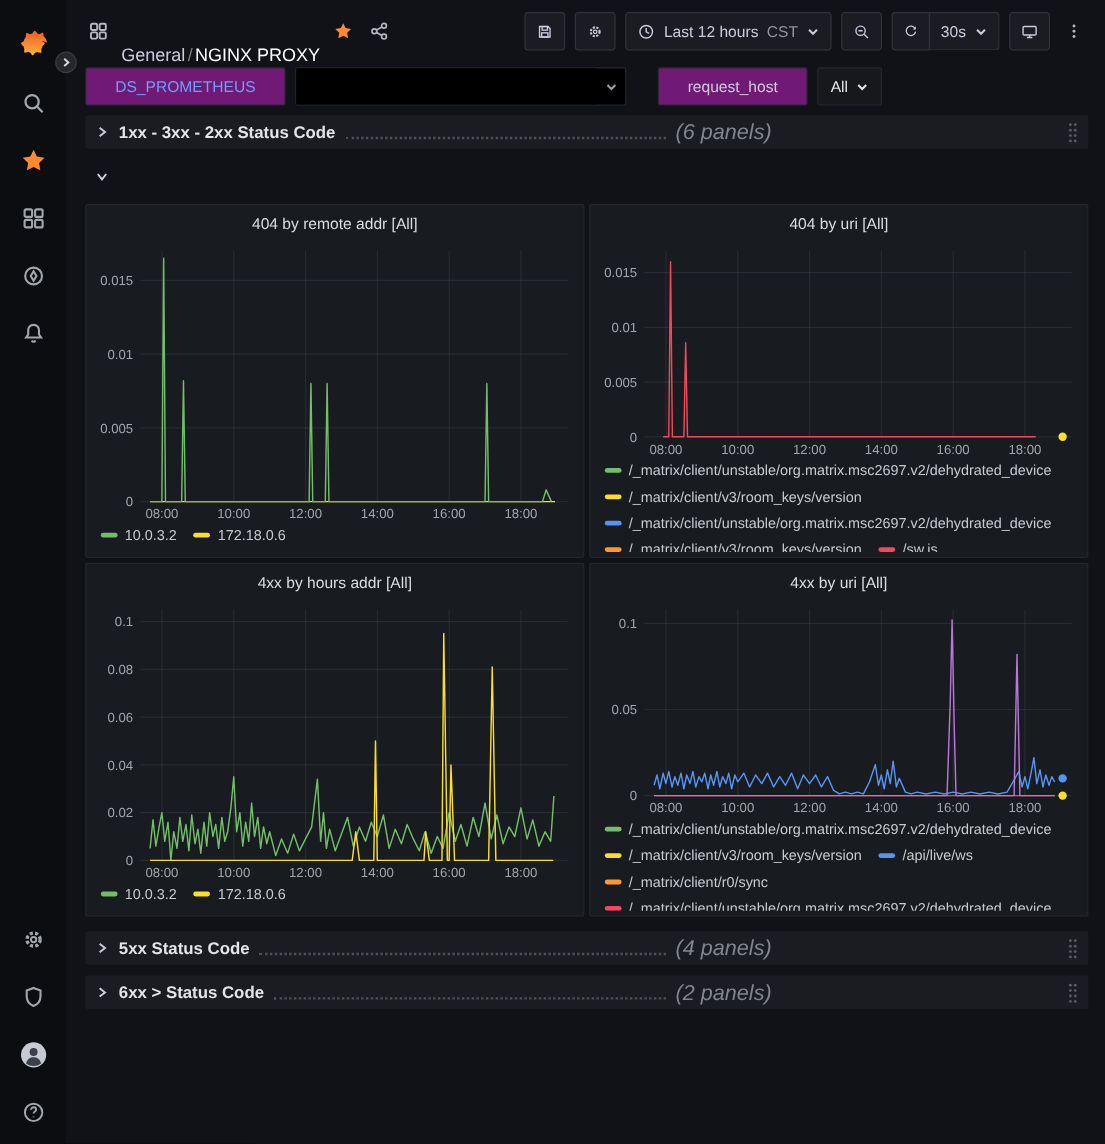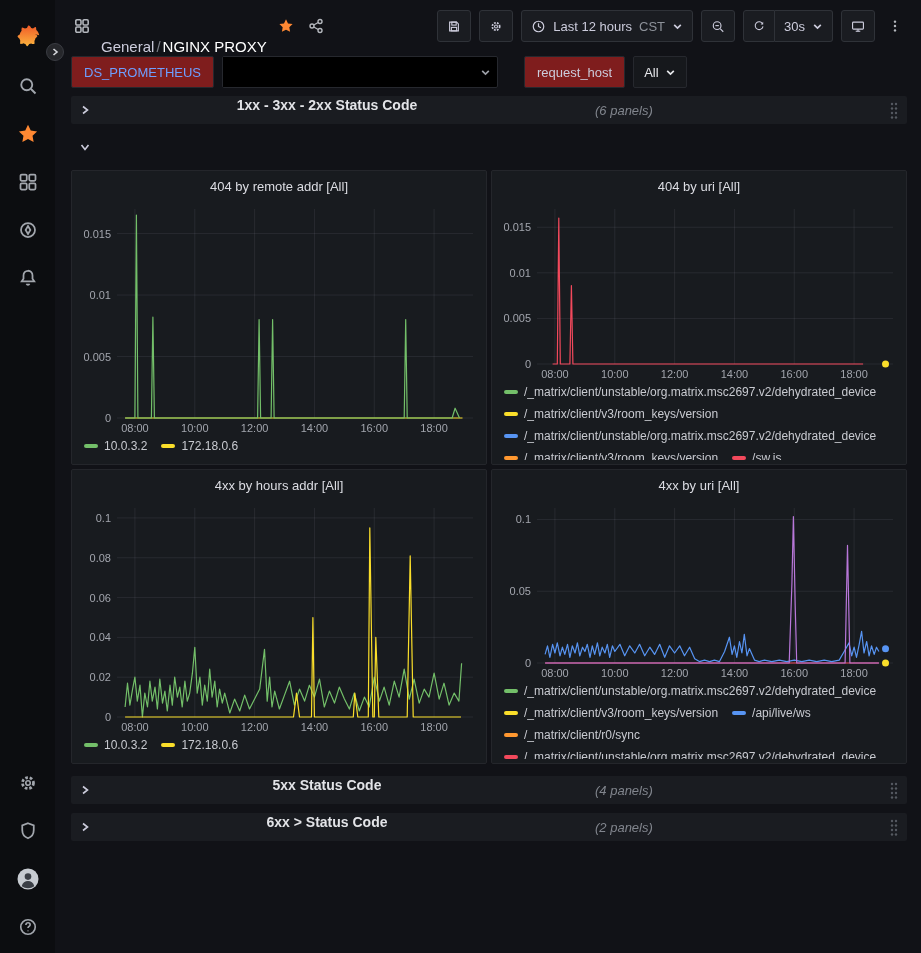--- a/index.html
+++ b/index.html
@@ -25,38 +25,38 @@
   .spacer { flex:1; }
   .btn { height:32px; display:flex; align-items:center; gap:7px; padding:0 9px; background:#1a1c21; border:1px solid #2f3238; border-radius:3px; color:#ccccdc; font-size:13px; cursor:pointer; white-space:nowrap; }
   .btn .dim { color:#8e929a; }
   .btn-group { display:flex; }
   .btn-group .btn:first-child { border-top-right-radius:0; border-bottom-right-radius:0; }
   .btn-group .btn:last-child { border-top-left-radius:0; border-bottom-left-radius:0; border-left:none; }
   .kebab { width:24px; height:32px; display:flex; align-items:center; justify-content:center; color:#b4b7bd; cursor:pointer; }
 
   
   .subbar { height:40px; flex:none; display:flex; align-items:center; gap:8px; padding:0 14px 0 16px; }
-  .var-label { height:32px; display:flex; align-items:center; padding:0 12px; background:#7f1d1d; border:1px solid #26282e; border-radius:2px; font-size:13px; font-weight:500; cursor:pointer; }
+  .var-label { height:32px; display:flex; align-items:center; padding:0 24px; background:#701a75; border:1px solid #26282e; border-radius:2px; font-size:13px; font-weight:500; cursor:pointer; }
   .var-label.blue { color:#6e9fff; }
   .var-label.white { color:#ccccdc; }
   .var-select { height:32px; display:flex; align-items:center; border:1px solid #26282e; border-radius:2px; background:#000; cursor:pointer; }
   .var-select .blackout { width:250px; height:100%; background:#000; }
   .var-select .chev { width:24px; display:flex; align-items:center; justify-content:center; color:#9da0a8; }
   .var-all { height:32px; display:flex; align-items:center; gap:6px; padding:0 10px; background:#16181c; border:1px solid #26282e; border-radius:2px; font-size:13px; color:#e6e7eb; cursor:pointer; }
   .gap16 { width:10px; }
 
   
   .dashboard { flex:1; overflow:hidden; padding:4px 14px 0 16px; }
   .row-header { display:flex; align-items:center; height:28px; padding:0 8px 0 6px; border-radius:2px; margin-bottom:9px; cursor:pointer; }
   .row-header.collapsed { background:#1a1c21; }
   .row-chev { width:16px; display:flex; align-items:center; justify-content:center; color:#ccccdc; flex:none; }
-  .row-title-wrap { display:flex; align-items:center; width:470px; min-width:0;flex-direction:column; }
+  .row-title-wrap { display:flex; align-items:center; width:470px; min-width:0; }
   .row-title { font-size:14px; font-weight:700; color:#e3e4e8; margin:0 8px 0 6px; white-space:nowrap; }
   .row-dots { flex:1; border-bottom:2px dotted #4c4f56; margin-top:9px; margin-right:8px; }
-  .row-count { font-size:13px; font-style:italic; color:#81858d; white-space:nowrap;margin-left:32px; }
+  .row-count { font-size:18px; font-style:italic; color:#81858d; white-space:nowrap; }
   .drag-handle { margin-left:auto; color:#565a62; display:flex; align-items:center; cursor:grab; }
 
   .panels { display:grid; grid-template-columns:1fr 1fr; gap:4px; margin-bottom:12px; }
   .panel { background:#181b1f; border:1px solid #24262b; border-radius:2px; height:295px; display:flex; flex-direction:column; overflow:hidden; padding:0 4px 4px; }
   .panel-title { height:30px; flex:none; display:flex; align-items:center; justify-content:center; font-size:13px; font-weight:500; color:#dcdde3; cursor:pointer; }
   .chart-svg { flex:1; width:100%; min-height:0; display:block; }
   .legend { flex:none; display:flex; flex-wrap:wrap; align-content:flex-start; column-gap:14px; row-gap:6px; padding:2px 6px 2px 8px; overflow:hidden; }
   .legend.one-line { height:24px; }
   .legend.multi-line { height:78px; }
   .legend-item { display:flex; align-items:center; gap:6px; font-size:12px; color:#c8cad0; white-space:nowrap; height:16px; cursor:pointer; }

